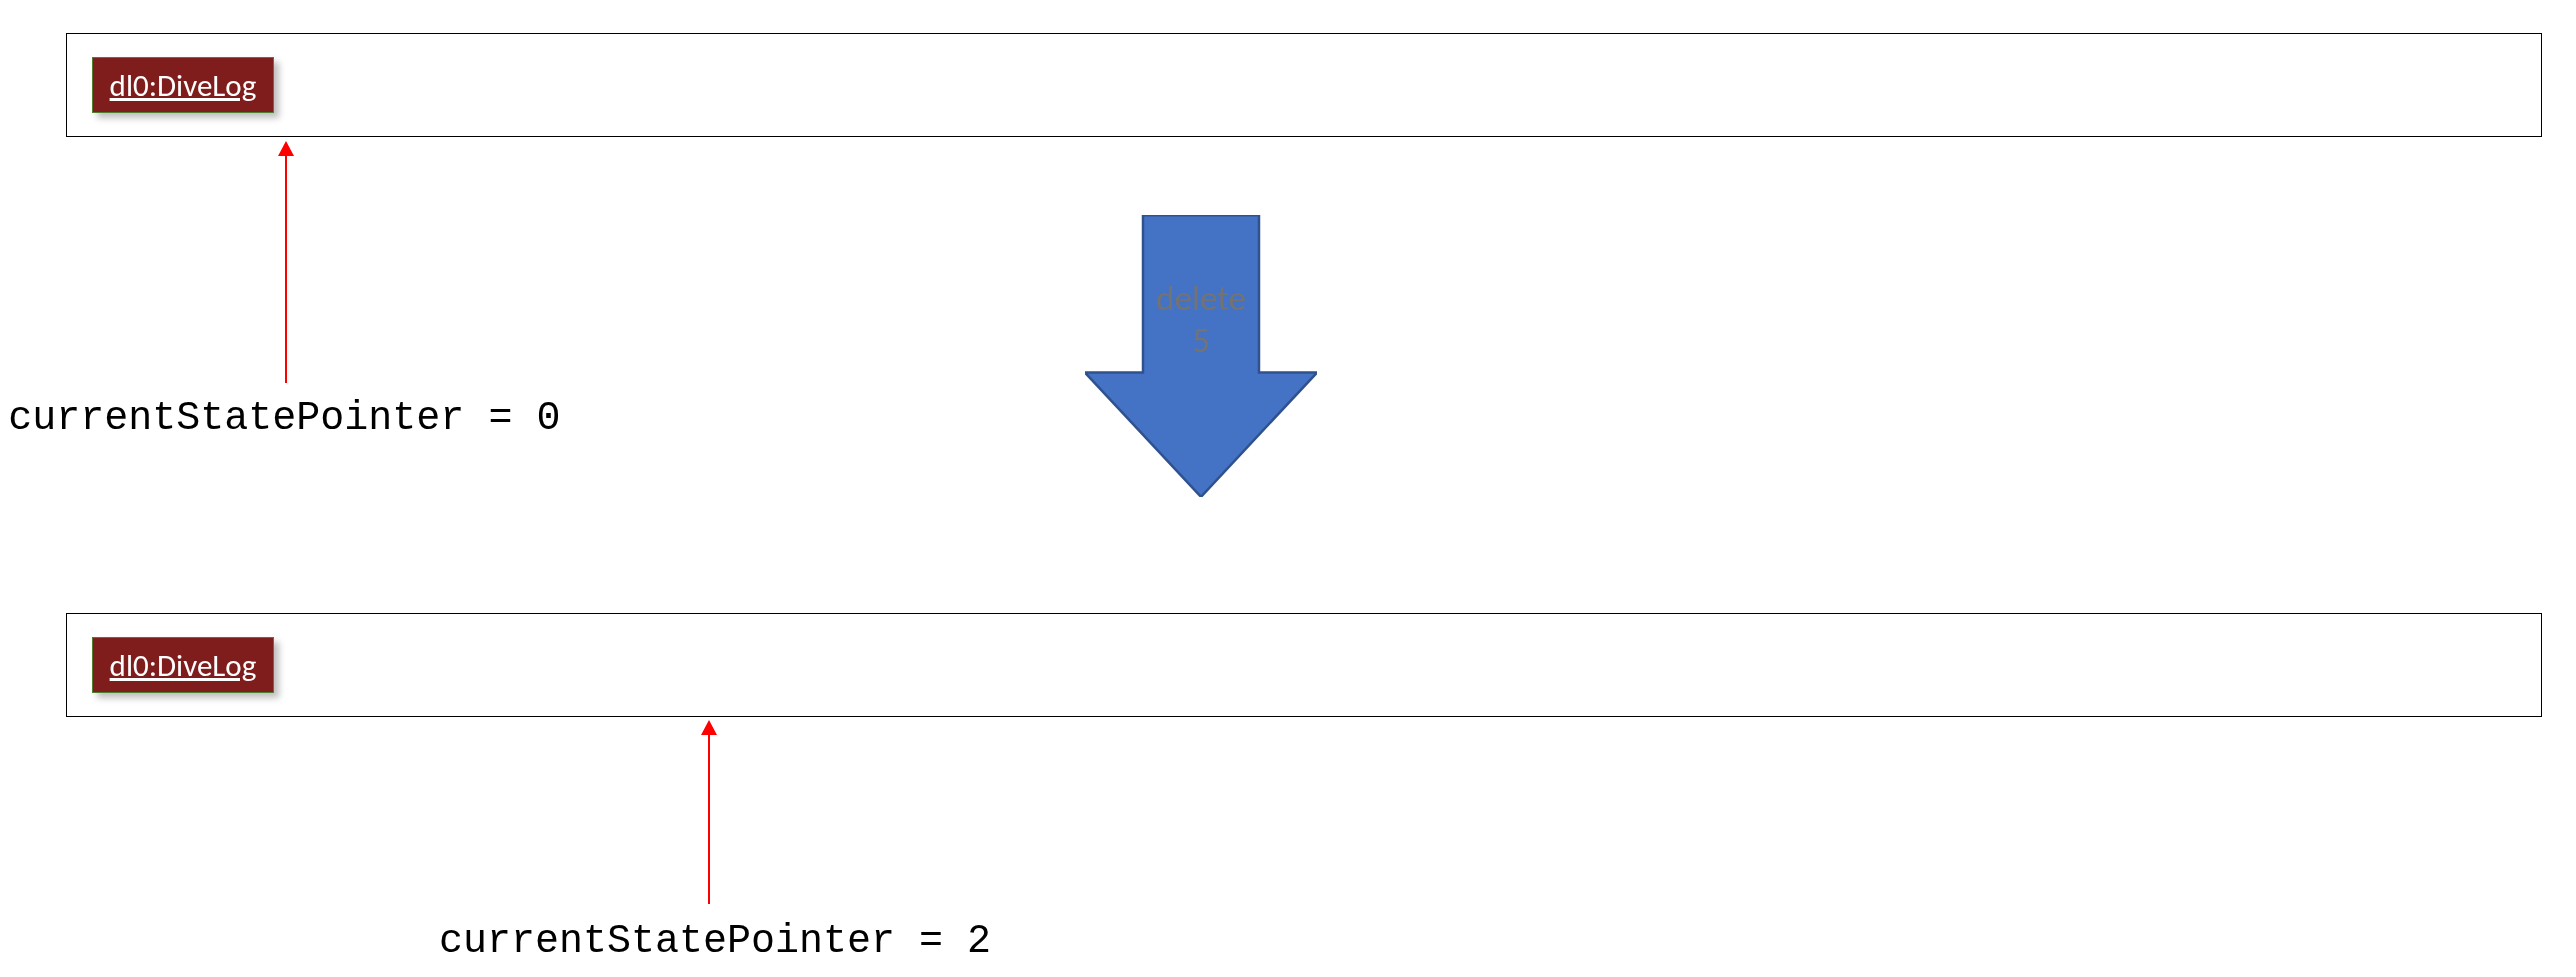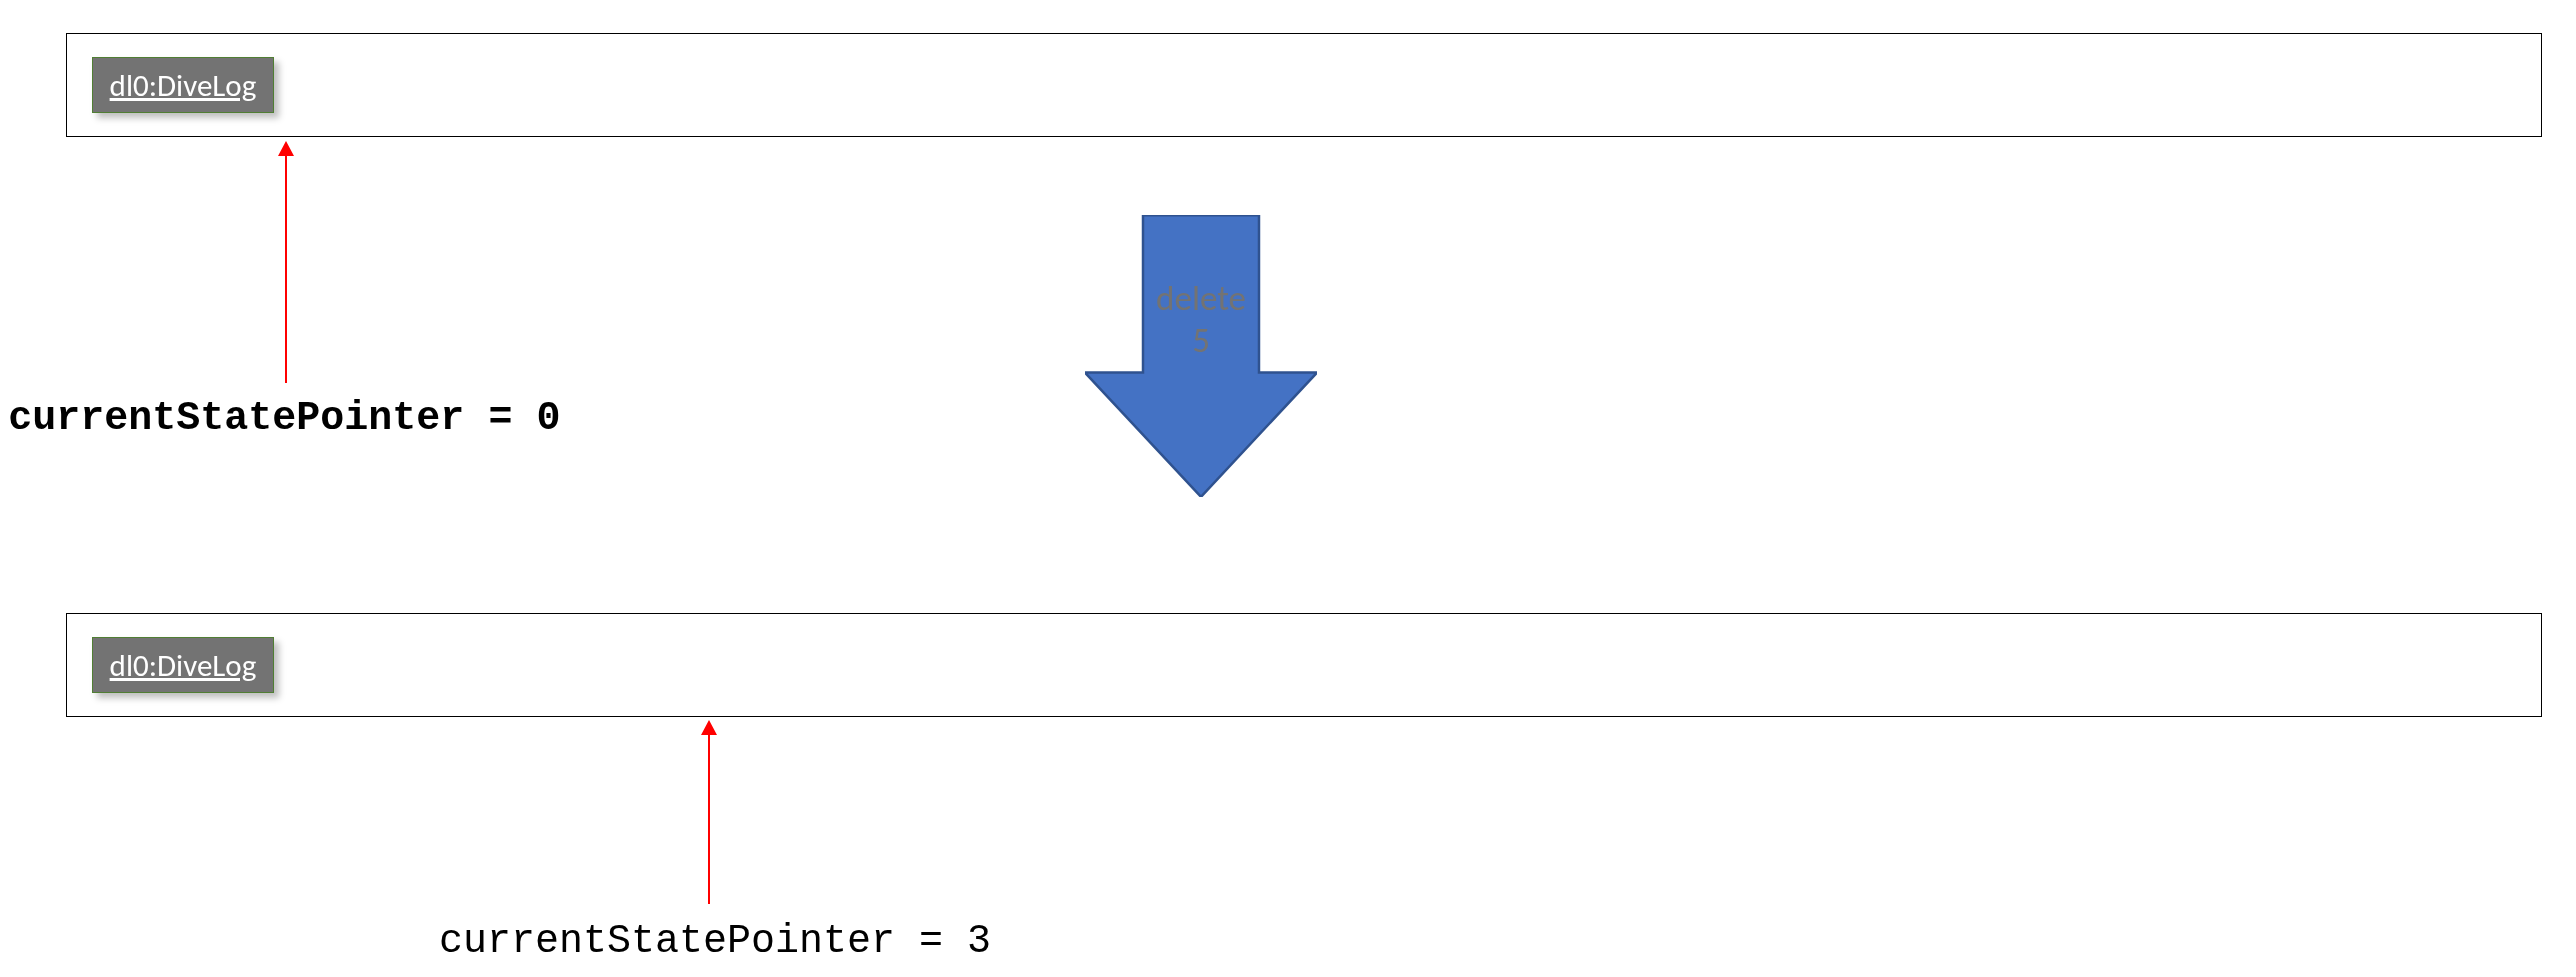--- a/index.html
+++ b/index.html
@@ -18,21 +18,21 @@
     position: absolute;
     border: 1.7px solid #000000;
     background: #ffffff;
     height: 104px;
     display: flex;
     align-items: center;
     padding-left: 25px;
     gap: 33px;
   }
   .dive-log-box {
-    background: #737373;
+    background: #7f1d1d;
     border: 1.7px solid #507e33;
     color: #ffffff;
     font-size: 31px;
     padding: 8.3px 16.6px;
     text-decoration: underline;
     box-shadow: 5px 5px 6.6px rgba(0,0,0,0.25);
     white-space: nowrap;
   }
   .pointer-arrow-red {
     position: absolute;
@@ -77,33 +77,33 @@
 </head>
 <body>
 
 <div class="canvas">
 
   <div class="state-container" style="left:66px; top:33px; width:2476px;">
     <div class="dive-log-box">dl0:DiveLog</div>
   </div>
 
   <div class="pointer-arrow-red" style="left:285px; top:151px; height:232px;"></div>
-  <div class="pointer-label" style="left:8.3px; top:396px;font-weight:bold;">currentStatePointer = 0</div>
+  <div class="pointer-label" style="left:8.3px; top:396px;">currentStatePointer = 0</div>
 
   <div class="big-arrow" style="left:1085px; top:215px;">
     <svg viewBox="0 0 280 340" width="232" height="282">
       <path d="M 70 0 L 210 0 L 210 190 L 280 190 L 140 340 L 0 190 L 70 190 Z" fill="#4472c4" stroke="#2f528f" stroke-width="3"></path>
     </svg>
     <div class="arrow-label">
       <span>delete</span><br>
       <span>5</span>
     </div>
   </div>
 
   <div class="state-container" style="left:66px; top:613px; width:2476px;">
     <div class="dive-log-box">dl0:DiveLog</div>
   </div>
 
   <div class="pointer-arrow-red" style="left:708px; top:730px; height:174px;"></div>
-  <div class="pointer-label" style="left:439px; top:919px;">currentStatePointer = 3</div>
+  <div class="pointer-label" style="left:439px; top:919px;">currentStatePointer = 2</div>
 
 </div>
 
 
 </body></html>

